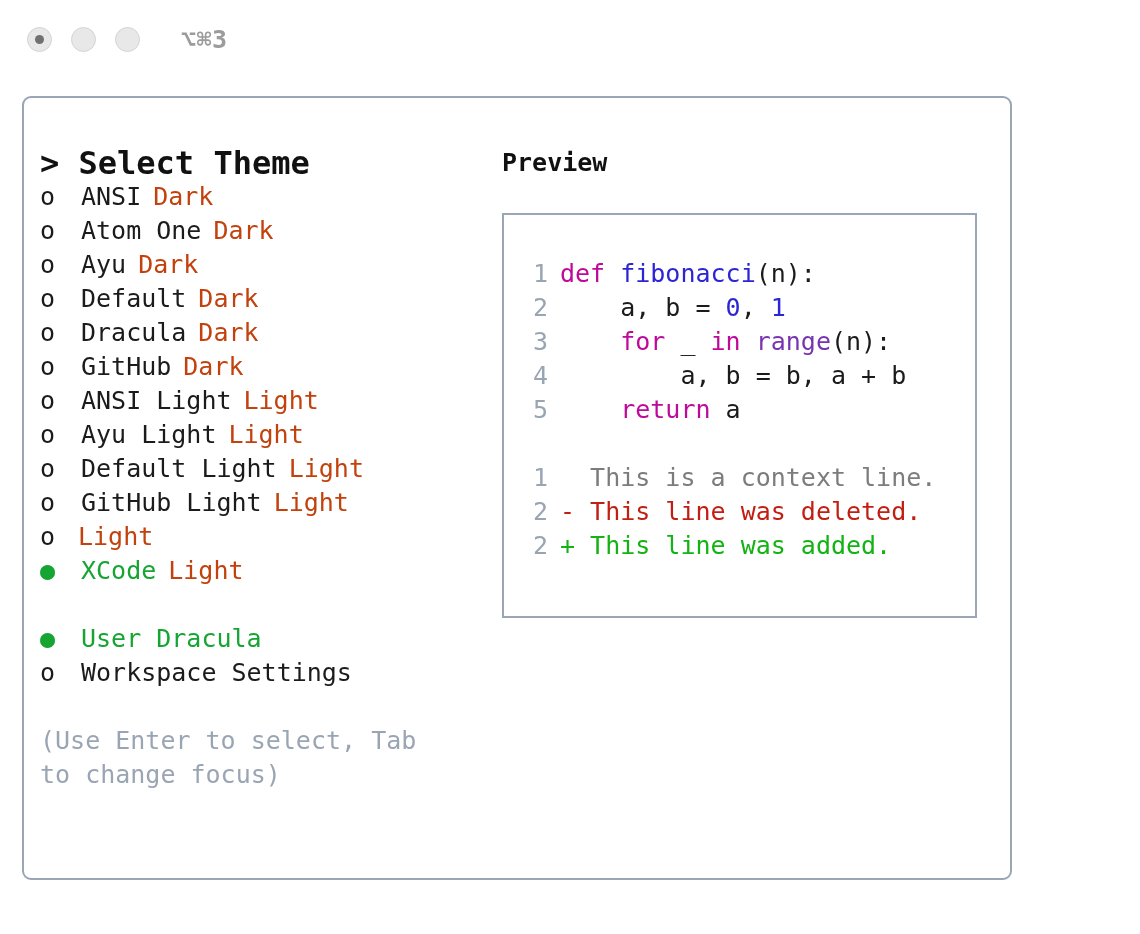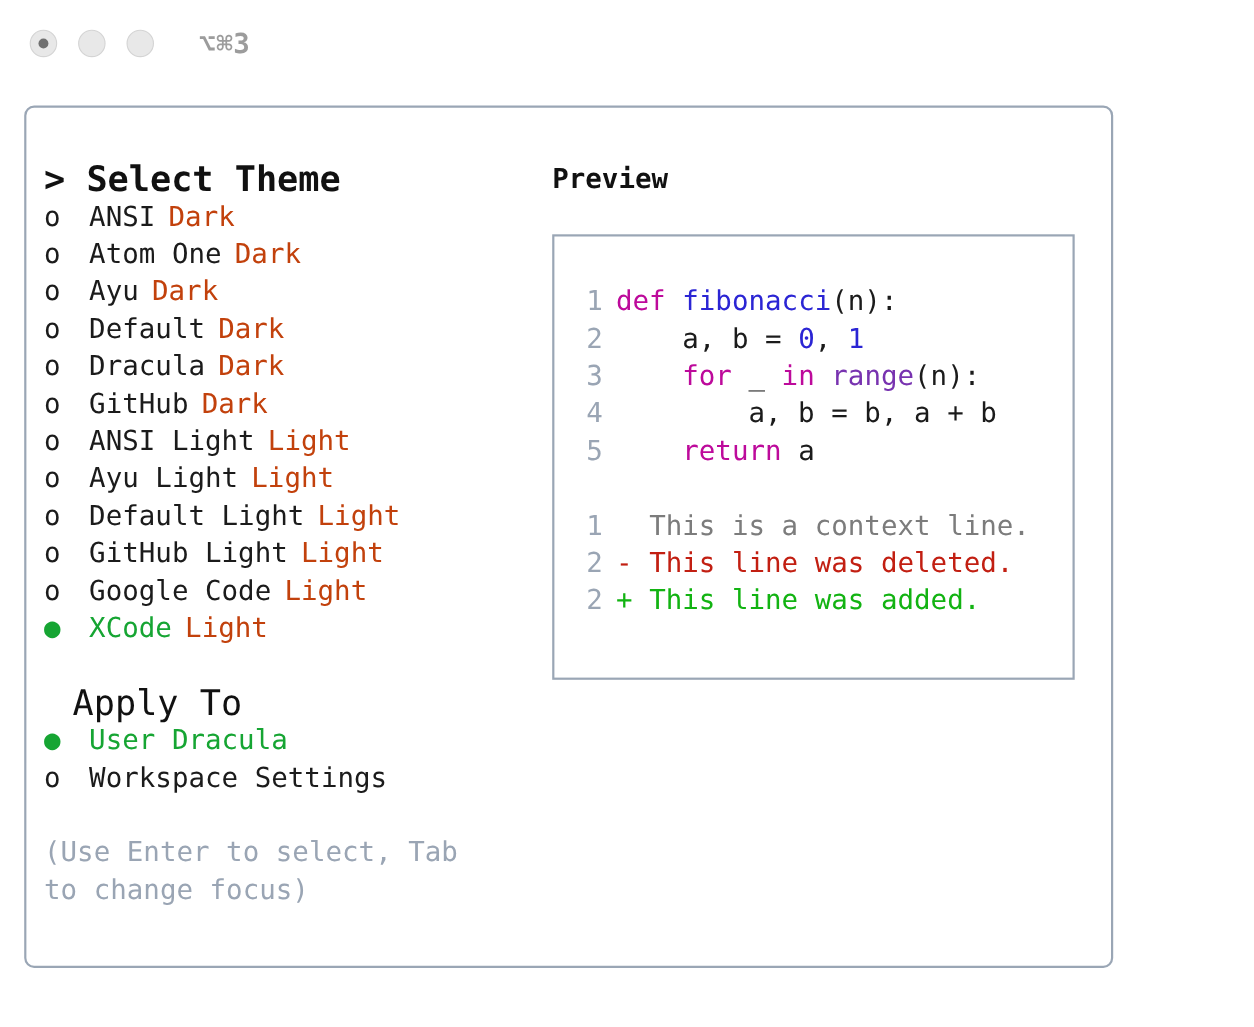--- a/index.html
+++ b/index.html
@@ -209,27 +209,26 @@
             <div class="opt-row"><span class="marker off">o</span><span class="opt-name">ANSI</span><span class="opt-tag">Dark</span></div>
             <div class="opt-row"><span class="marker off">o</span><span class="opt-name">Atom One</span><span class="opt-tag">Dark</span></div>
             <div class="opt-row"><span class="marker off">o</span><span class="opt-name">Ayu</span><span class="opt-tag">Dark</span></div>
             <div class="opt-row"><span class="marker off">o</span><span class="opt-name">Default</span><span class="opt-tag">Dark</span></div>
             <div class="opt-row"><span class="marker off">o</span><span class="opt-name">Dracula</span><span class="opt-tag">Dark</span></div>
             <div class="opt-row"><span class="marker off">o</span><span class="opt-name">GitHub</span><span class="opt-tag">Dark</span></div>
             <div class="opt-row"><span class="marker off">o</span><span class="opt-name">ANSI Light</span><span class="opt-tag">Light</span></div>
             <div class="opt-row"><span class="marker off">o</span><span class="opt-name">Ayu Light</span><span class="opt-tag">Light</span></div>
             <div class="opt-row"><span class="marker off">o</span><span class="opt-name">Default Light</span><span class="opt-tag">Light</span></div>
             <div class="opt-row"><span class="marker off">o</span><span class="opt-name">GitHub Light</span><span class="opt-tag">Light</span></div>
-            <div class="opt-row"><span class="marker off">o</span><span class="opt-name">Google Code</span><span class="opt-tag">Light</span></div>
+            <div class="opt-row"><span class="marker off">o</span><span class="opt-tag">Light</span></div>
             <div class="opt-row"><span class="marker on">●</span><span class="opt-name sel">XCode</span><span class="opt-tag">Light</span></div>
           </div>
 
         <div class="spacer-sm"></div>
 
-        <div class="section-title" style="padding-left:26px;">Apply To</div>
 
         <div id="apply-list">
             <div class="opt-row"><span class="marker on">●</span><span class="opt-name sel">User Dracula</span></div>
             <div class="opt-row"><span class="marker off">o</span><span class="opt-name">Workspace Settings</span></div>
           </div>
 
         <div class="hint">(Use Enter to select, Tab to change focus)</div>
       </div>
 
       <div class="right-col">

